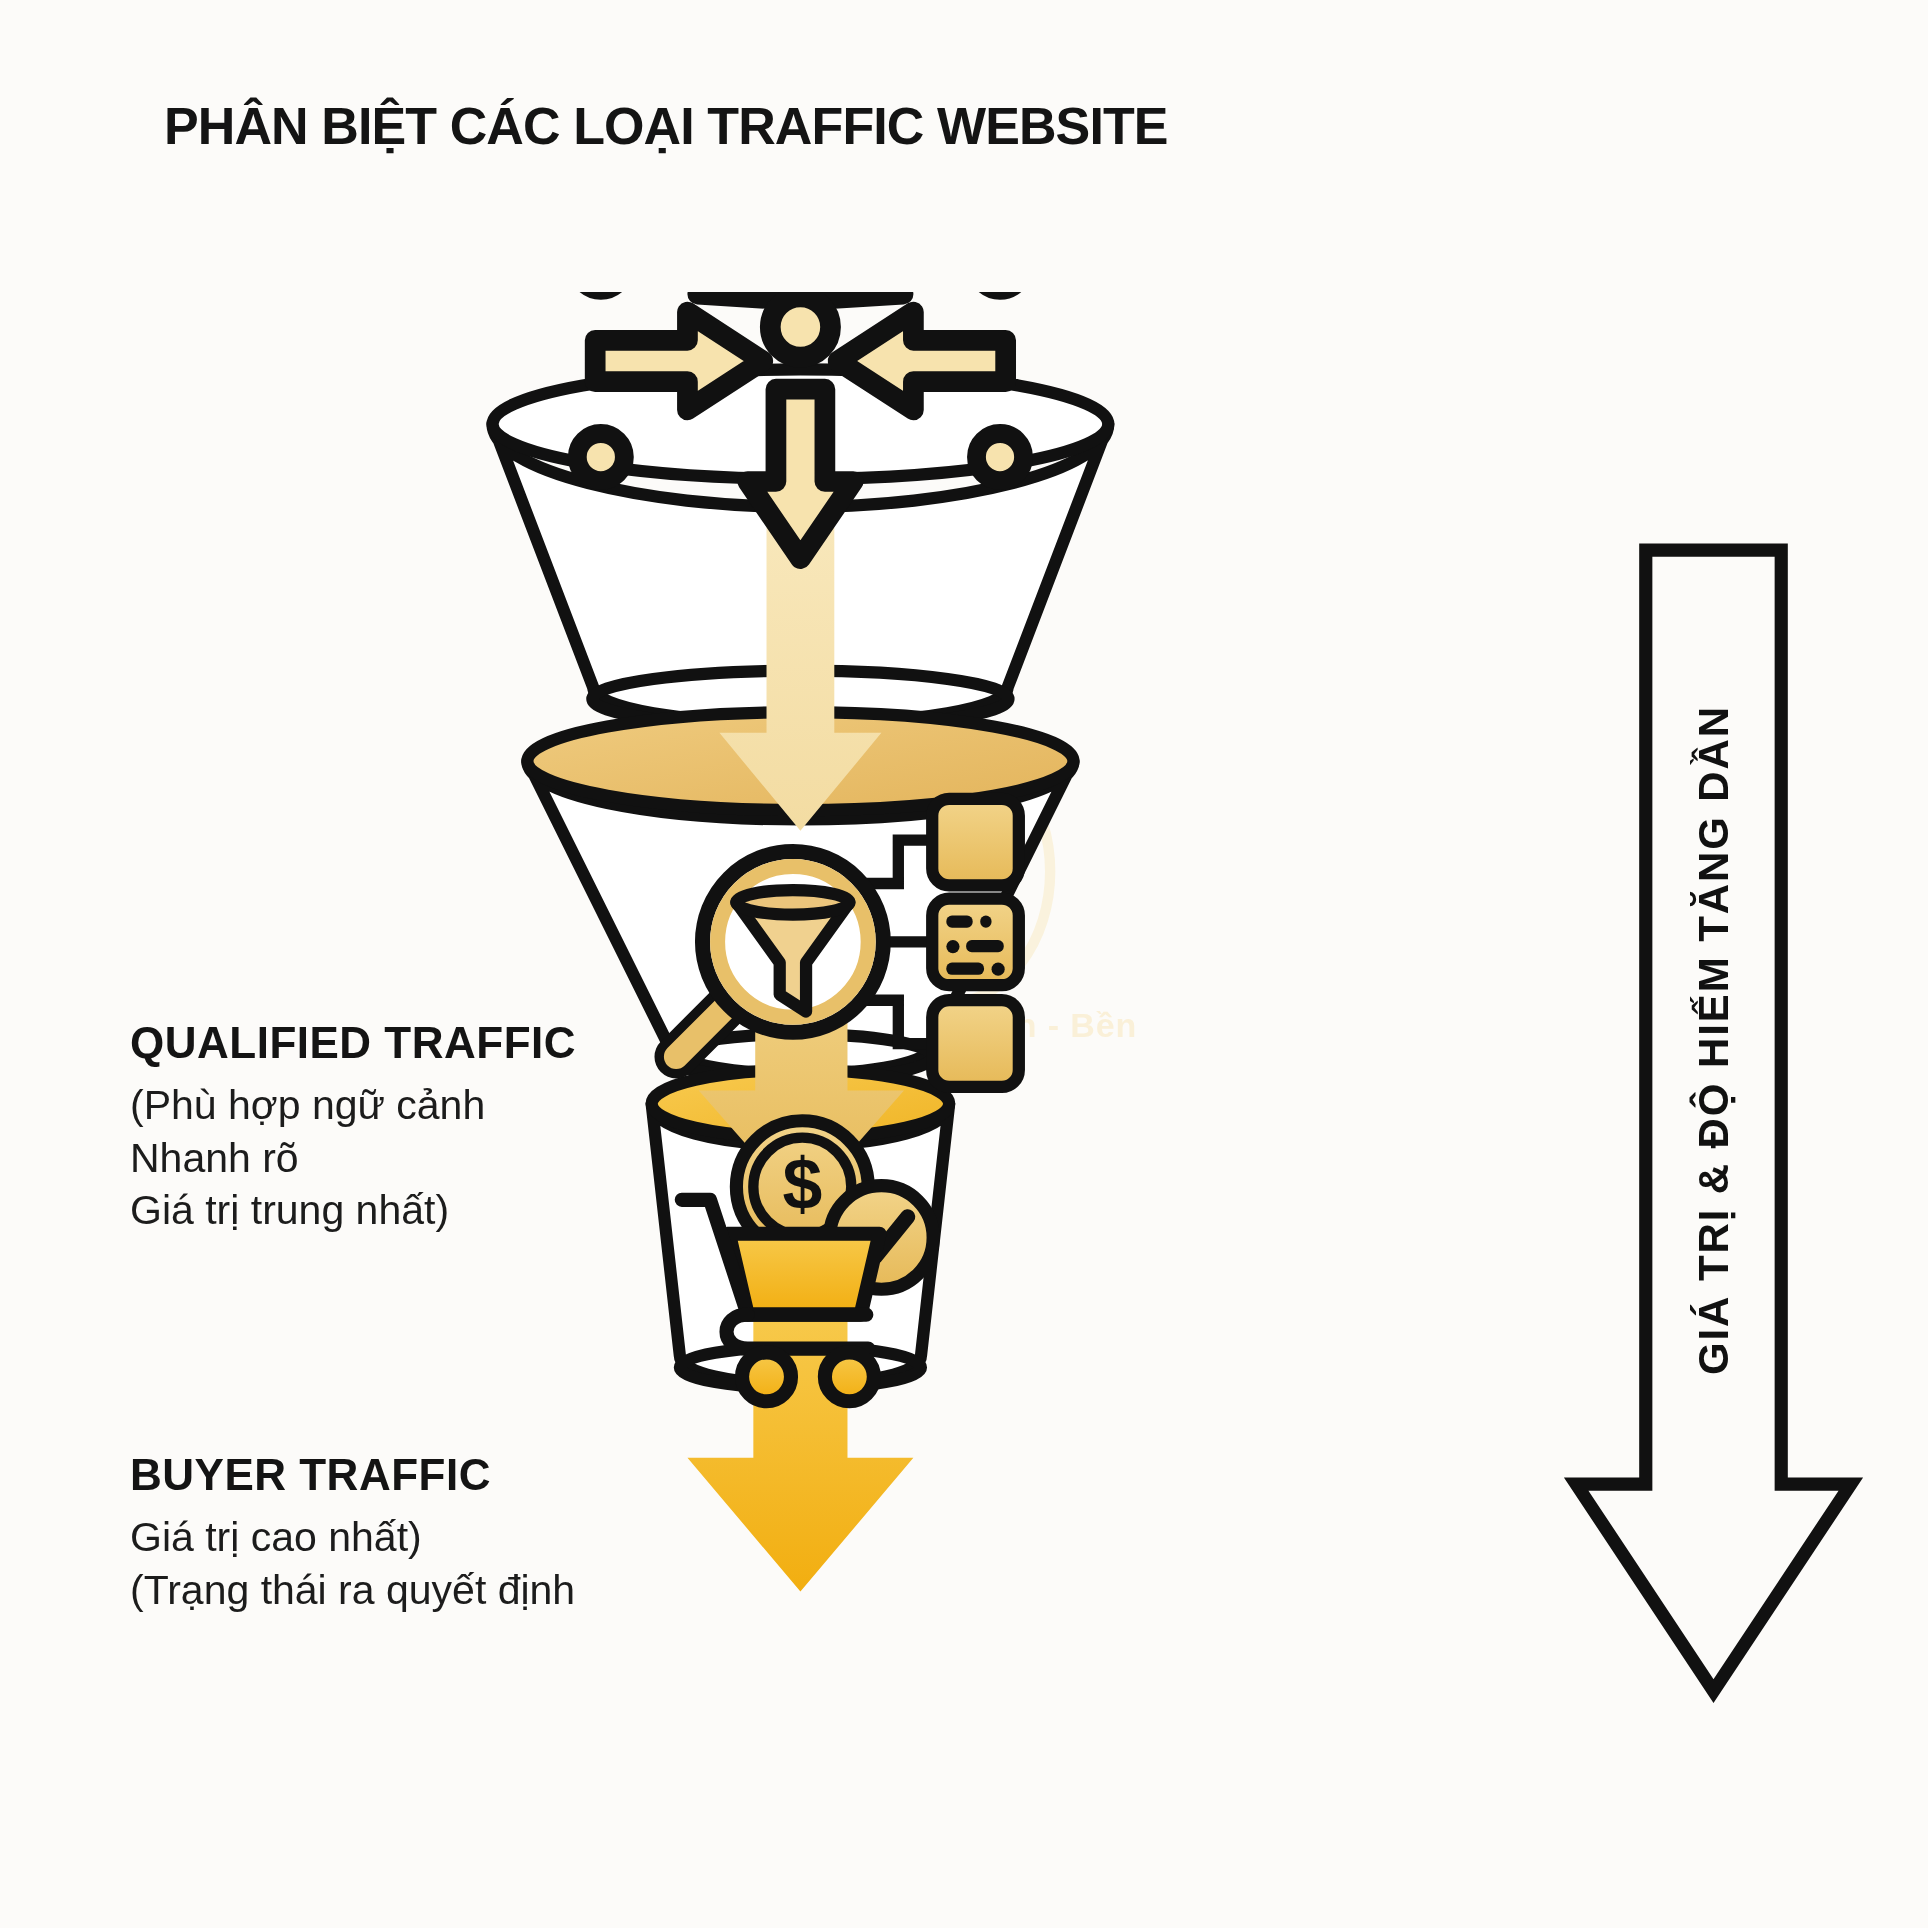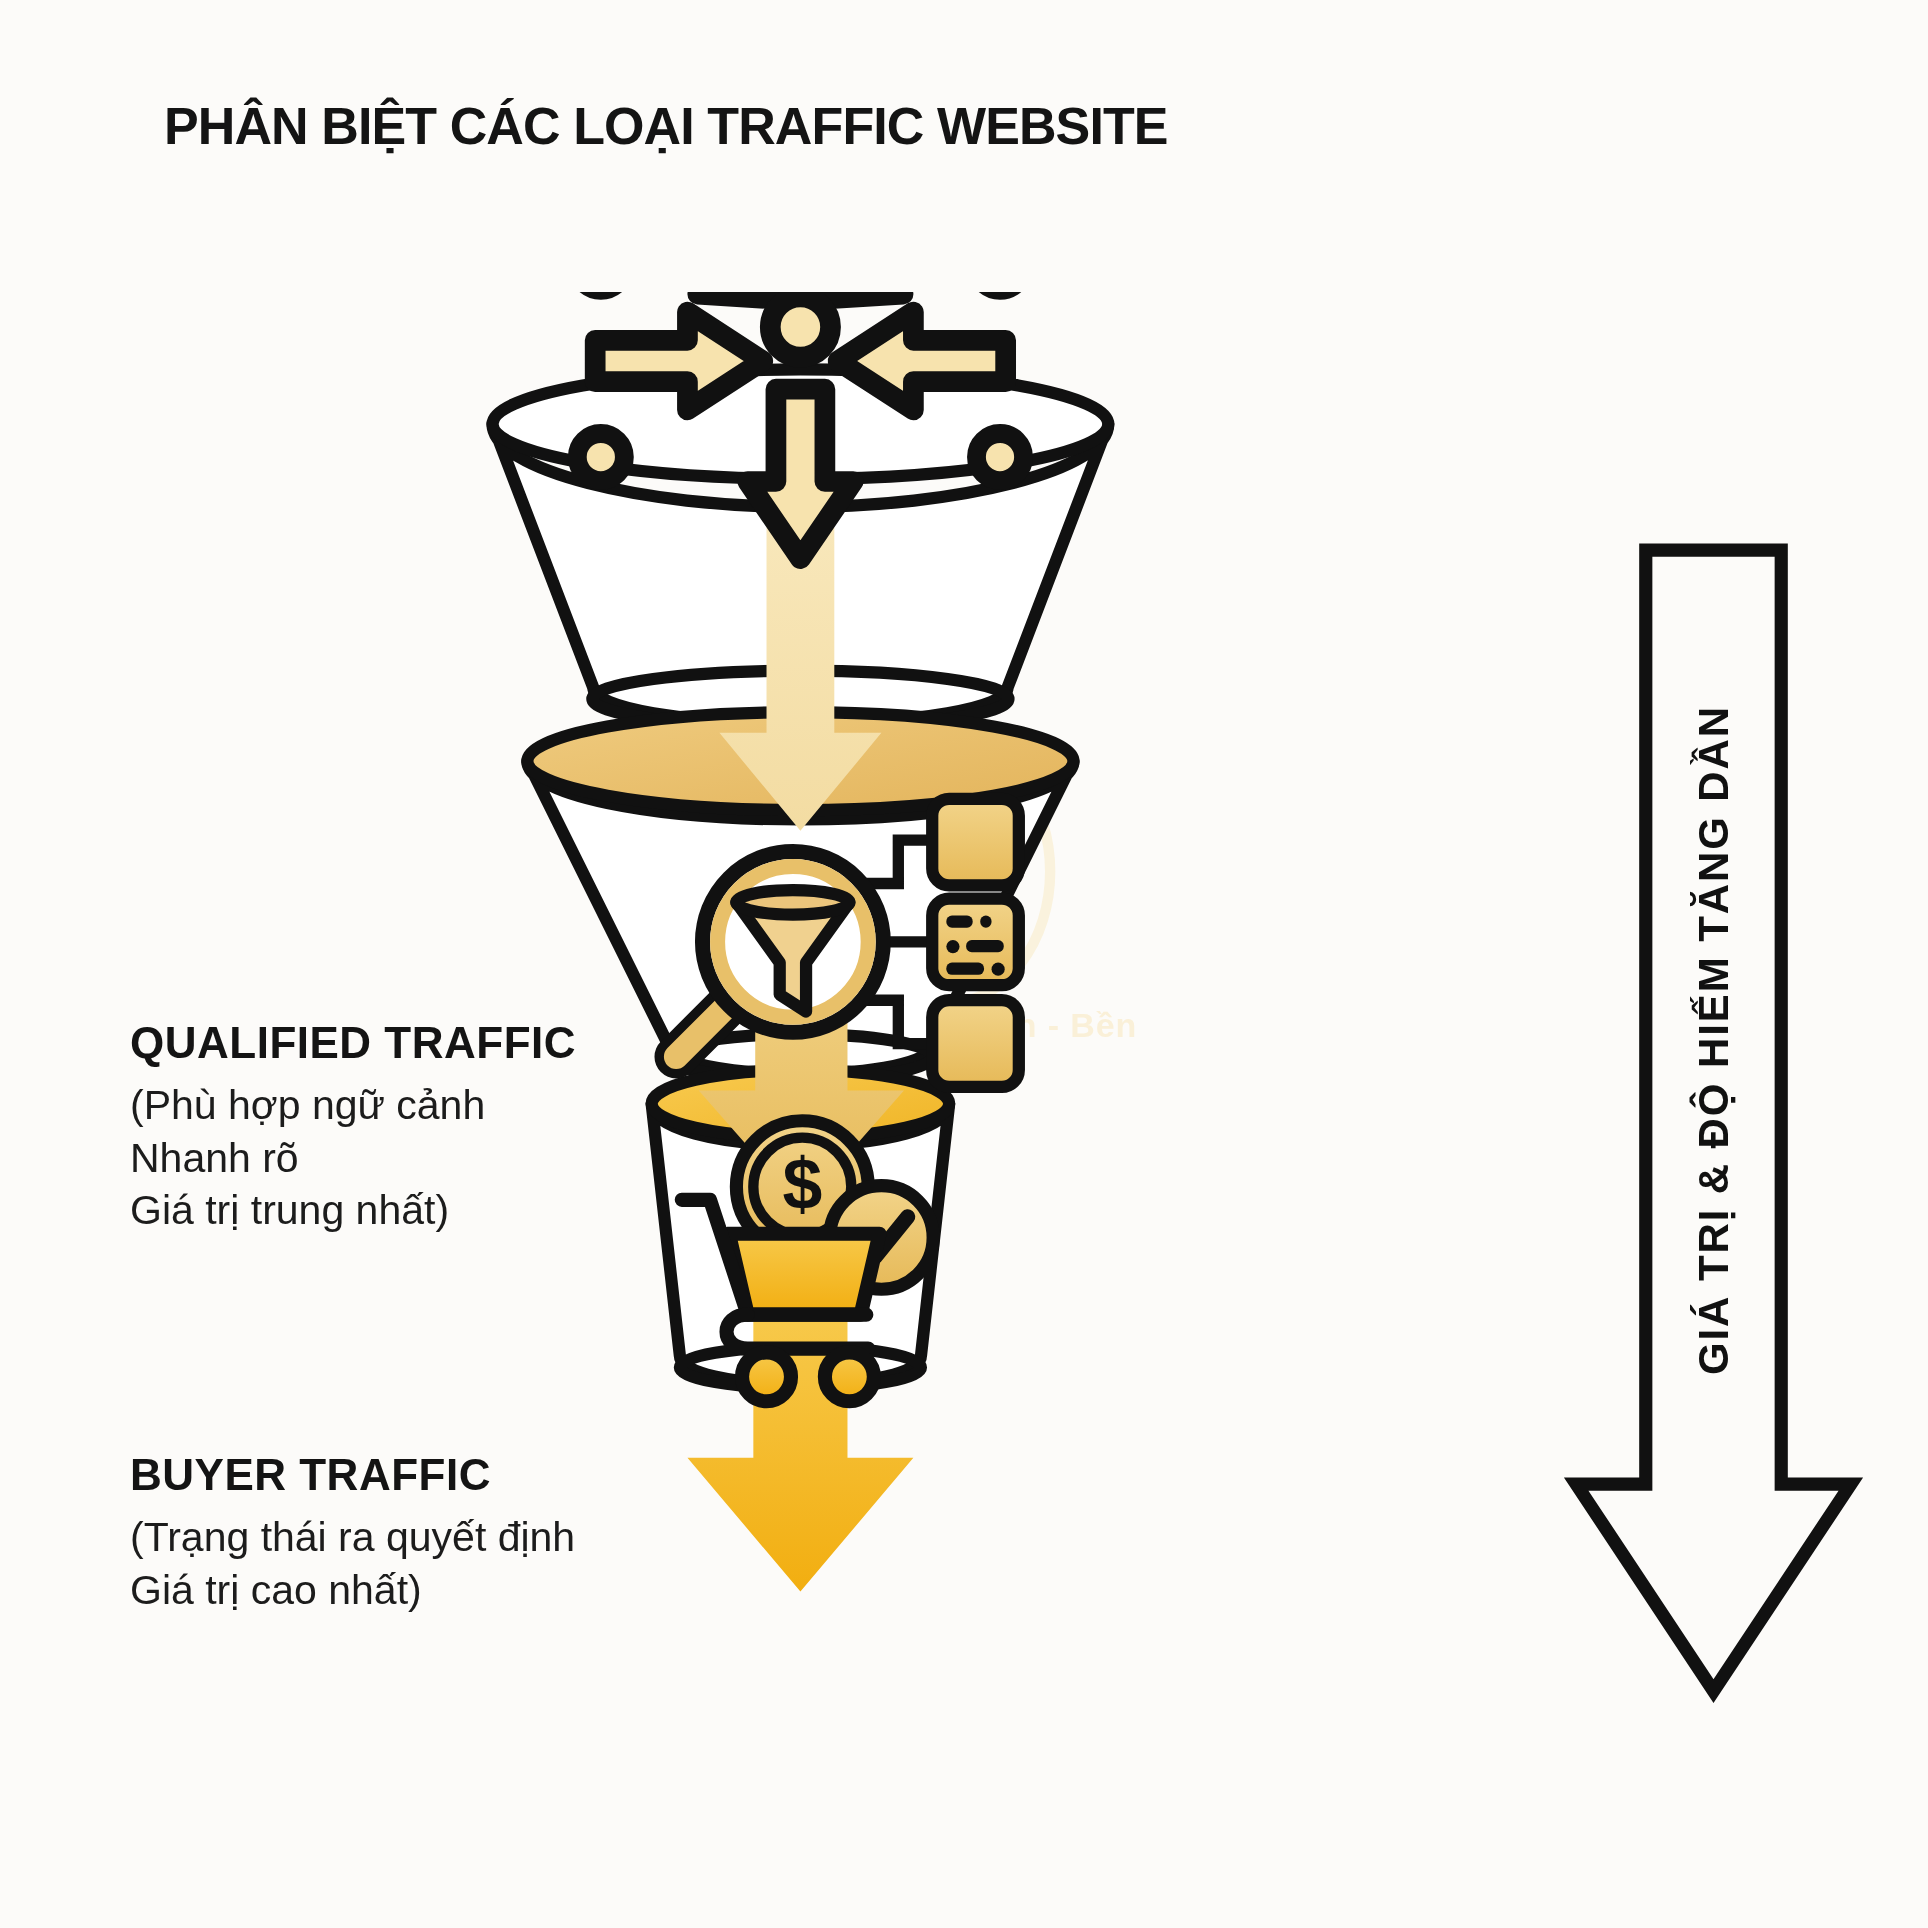--- a/index.html
+++ b/index.html
@@ -139,22 +139,22 @@
 
   <div class="label-block" id="block-qualified">
     <div class="label-head">QUALIFIED TRAFFIC</div>
     <div class="label-line">(Phù hợp ngữ cảnh</div>
     <div class="label-line">Nhanh rõ</div>
     <div class="label-line">Giá trị trung nhất)</div>
   </div>
 
   <div class="label-block" id="block-buyer">
     <div class="label-head">BUYER TRAFFIC</div>
+    <div class="label-line">Giá trị cao nhất)</div>
     <div class="label-line">(Trạng thái ra quyết định</div>
-    <div class="label-line">Giá trị cao nhất)</div>
   </div>
 
   <div id="funnel-stage">
     <svg viewBox="0 0 1230 1700" xmlns="http://www.w3.org/2000/svg">
       <defs>
         <linearGradient id="gradPale" x1="0" y1="0" x2="0" y2="1">
           <stop offset="0%" stop-color="#F8E7BA"></stop>
           <stop offset="100%" stop-color="#F3DCA2"></stop>
         </linearGradient>
         <linearGradient id="gradMid" x1="0" y1="0" x2="0" y2="1">

